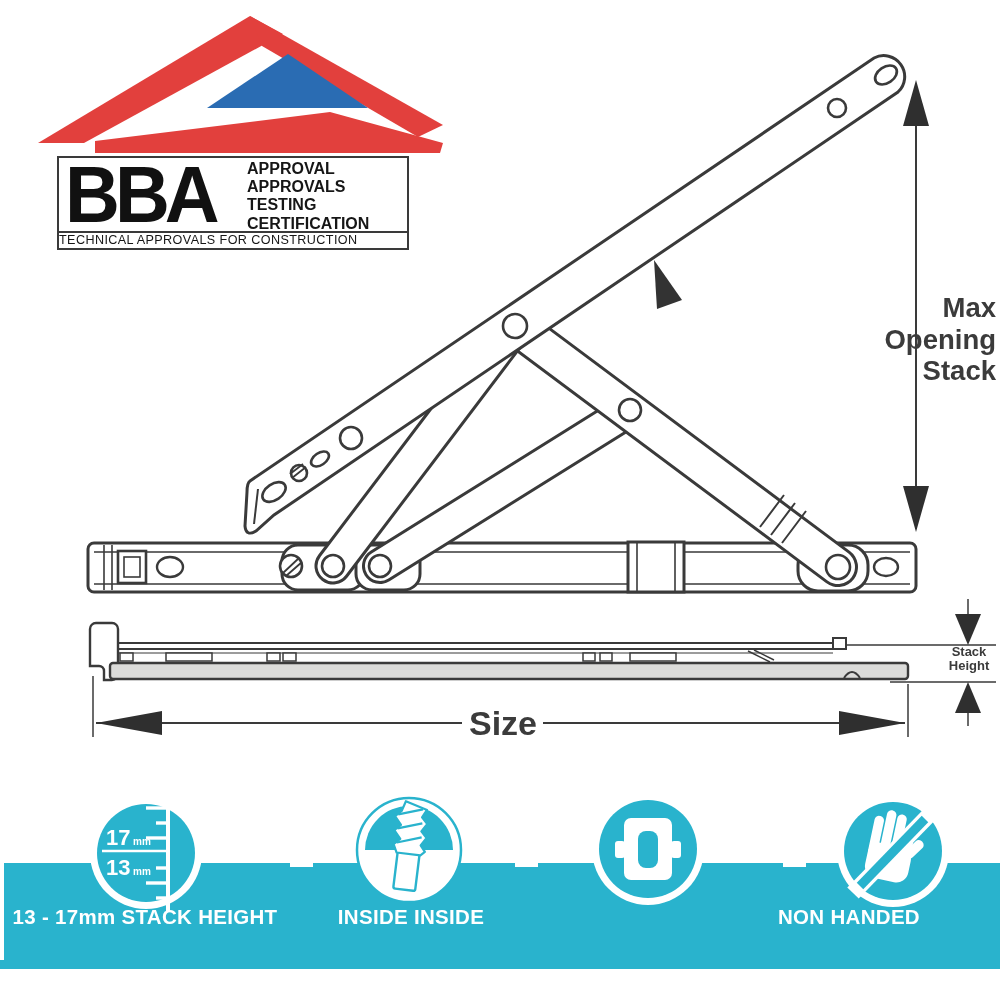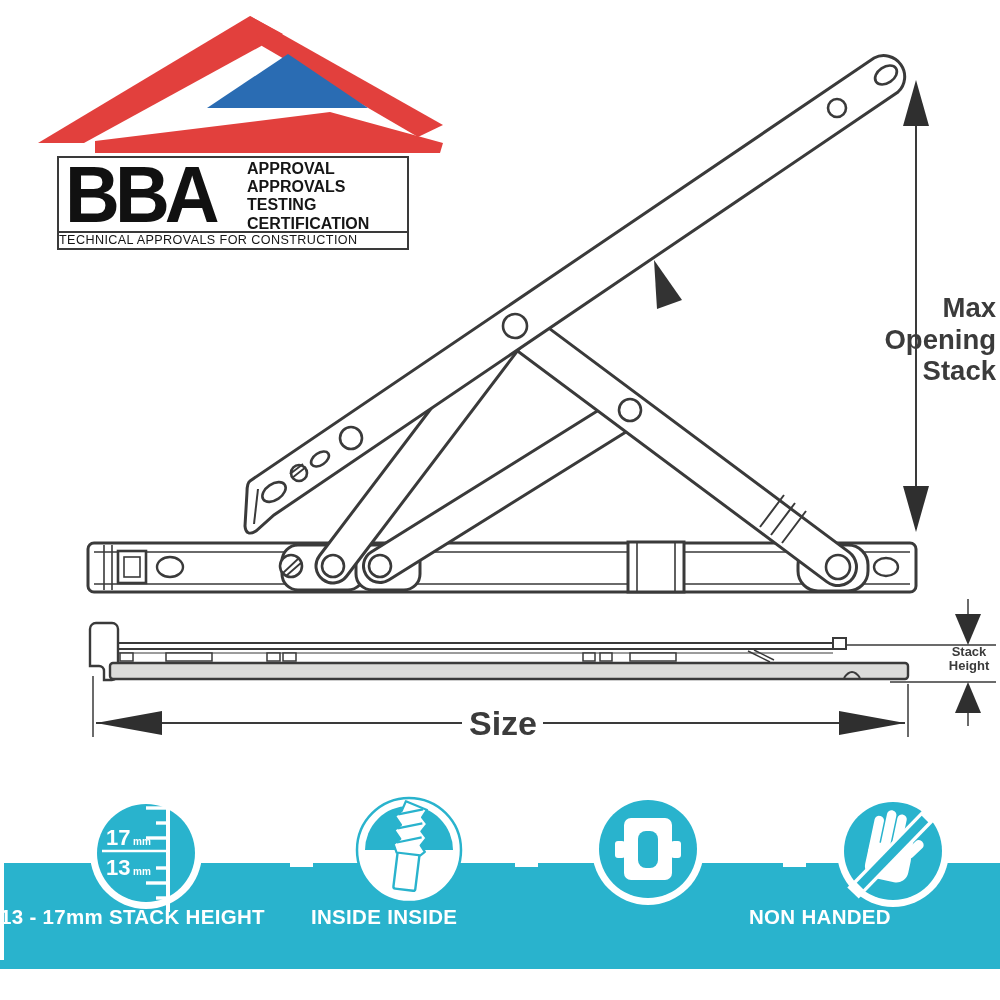--- a/index.html
+++ b/index.html
@@ -16,21 +16,21 @@
   #bba-services{flex:1;padding-top:2px;font-size:16px;font-weight:bold;color:#161616;line-height:18.2px;
                 letter-spacing:0px;}
   #bba-tagline{border-top:2px solid #3a3a3a;font-size:12.6px;font-weight:normal;color:#161616;
                text-align:left;line-height:15px;letter-spacing:0.4px;}
   
   #max-angle-label{left:836px;top:292px;width:160px;text-align:right;font-size:27.5px;line-height:31.5px;}
   #size-label{left:443px;top:704px;width:120px;text-align:center;font-size:34px;}
   #stack-label{left:929px;top:645px;width:80px;text-align:center;font-size:13px;line-height:13.5px;}
   
   .feature-label{position:absolute;top:905px;color:#ffffff;font-weight:bold;font-size:20.5px;
-                 text-align:left;letter-spacing:0.3px;}
+                 text-align:center;letter-spacing:0.3px;}
   #fl0{left:0px;width:290px;}
   #fl1{left:311px;width:200px;}
   #fl2{left:534px;width:230px;}
   #fl3{left:749px;width:200px;}
 </style>
 </head>
 <body>
 
 <div id="stage">
 

